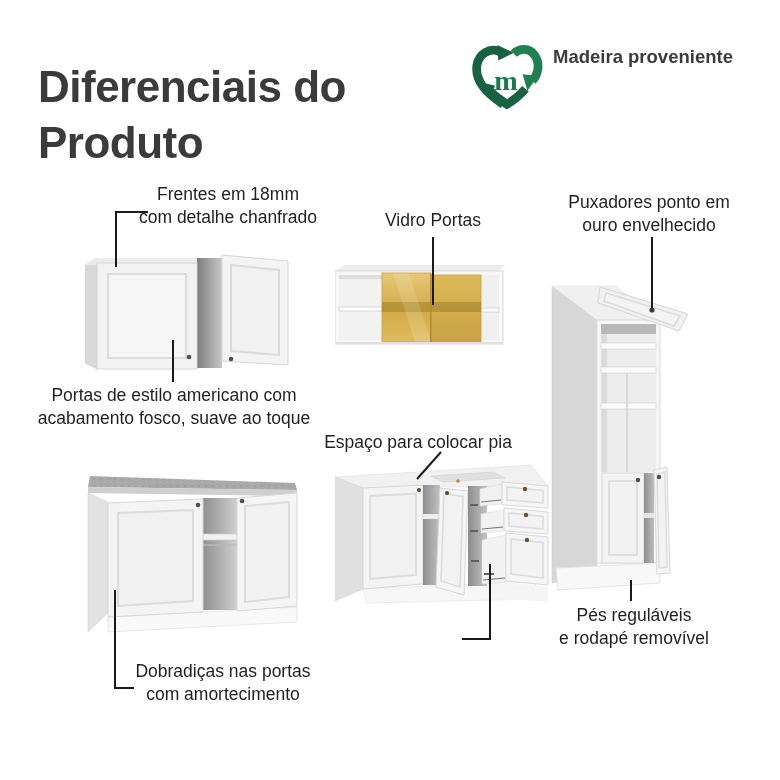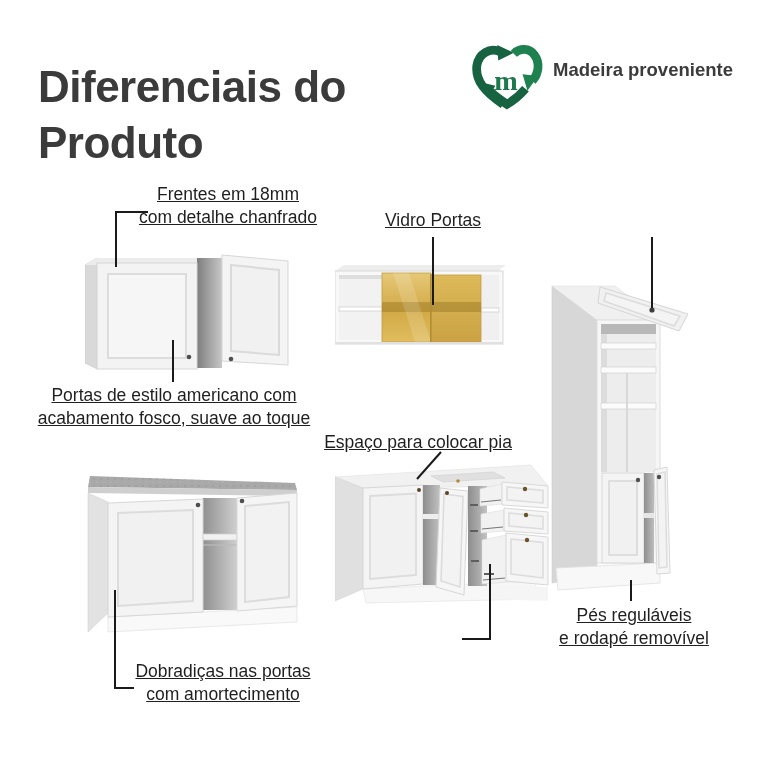--- a/index.html
+++ b/index.html
@@ -7,26 +7,26 @@
     width:780px;height:780px;background:#ffffff;position:relative;overflow:hidden;
     font-family:"Liberation Sans", sans-serif;
     --title:#3b3b3b; --label:#1f1f1f; --line:#1a1a1a;
   }
   .page{position:absolute;inset:0}
   .title{
     position:absolute;left:38px;top:30px;width:420px;
     font-size:44px;line-height:56px;font-weight:700;color:var(--title);letter-spacing:-0.5px;
   }
   .eco-badge{position:absolute;left:470px;top:44px;display:flex;gap:9px}
-  .eco-text{margin-top:13px;font-size:18.5px;line-height:25px;font-weight:700;color:var(--title)}
+  .eco-text{font-size:18.5px;line-height:25px;font-weight:700;color:var(--title)}
   .eco-text span{display:block}
   .furn,.lines{position:absolute;pointer-events:none}
   .callout-label{
     position:absolute;text-align:center;white-space:pre-line;
-    font-size:17.5px;line-height:23px;color:var(--label);text-decoration:underline;
+    font-size:17.5px;line-height:23px;color:var(--label);
   }
   .lb-frentes{left:126px;top:183px;width:204px}
   .lb-vidro{left:363px;top:209px;width:140px}
   .lb-puxadores{left:554px;top:191px;width:190px}
   .lb-portas{left:16px;top:384px;width:316px}
   .lb-espaco{left:320px;top:431px;width:196px}
   .lb-corredicas{left:262px;top:628px;width:200px}
   .lb-pes{left:548px;top:604px;width:172px}
   .lb-dobradicas{left:132px;top:660px;width:182px}
 </style>
@@ -208,20 +208,22 @@
       <polyline points="441,452 417,479"></polyline>
       <polyline points="462,639 490,639 490,564"></polyline>
       <polyline points="631,580 631,601"></polyline>
       <polyline points="115,590 115,688 134,688"></polyline>
     </g>
   </svg>
 
   <div class="callout-label lb-frentes">Frentes em 18mm
 com detalhe chanfrado</div>
   <div class="callout-label lb-vidro">Vidro Portas</div>
+  <div class="callout-label lb-puxadores">Puxadores ponto em
+ouro envelhecido</div>
   <div class="callout-label lb-portas">Portas de estilo americano com
 acabamento fosco, suave ao toque</div>
   <div class="callout-label lb-espaco">Espaço para colocar pia</div>
   <div class="callout-label lb-pes">Pés reguláveis
 e rodapé removível</div>
   <div class="callout-label lb-dobradicas">Dobradiças nas portas
 com amortecimento</div>
 
 </div>
 

